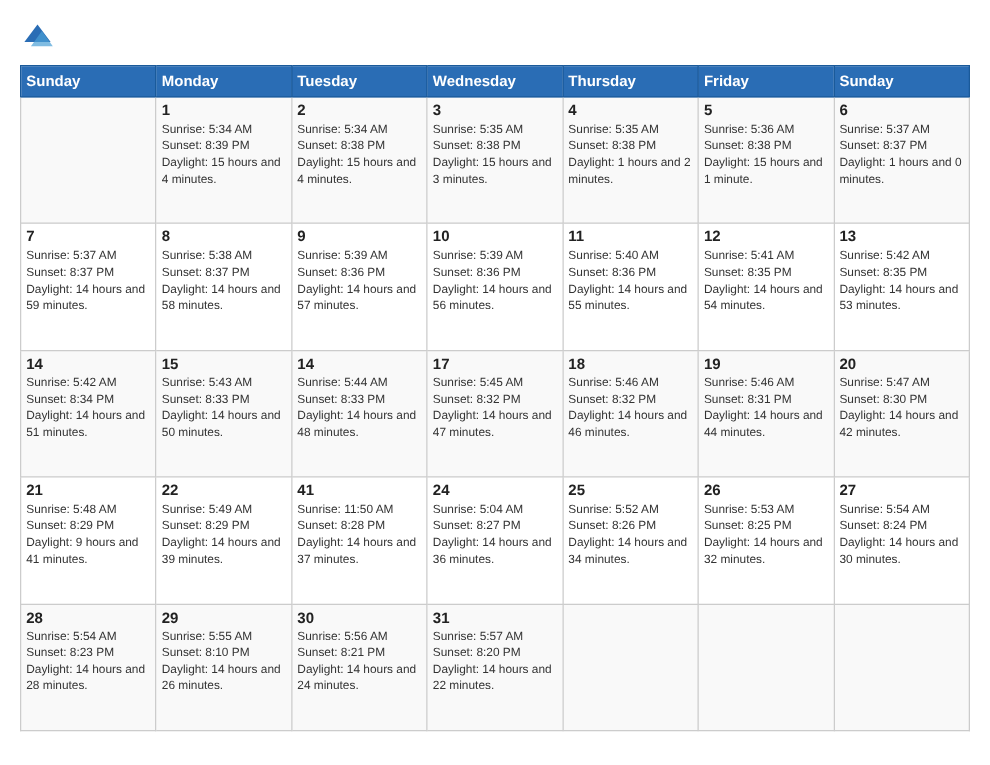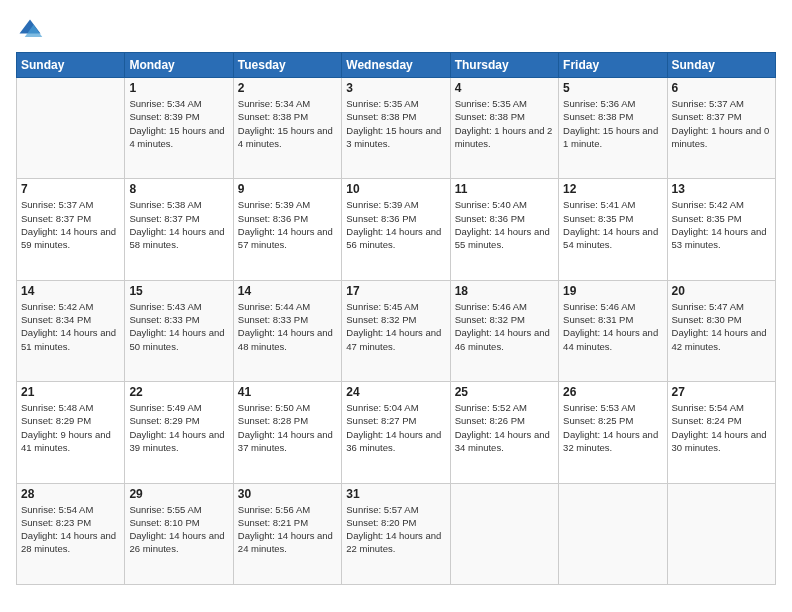--- a/index.html
+++ b/index.html
@@ -266,21 +266,21 @@
             <span class="cell-line">Daylight: 9 hours and 41 minutes.</span>
           </td>
           <td>
             <span class="day-num">22</span>
             <span class="cell-line">Sunrise: 5:49 AM</span>
             <span class="cell-line">Sunset: 8:29 PM</span>
             <span class="cell-line">Daylight: 14 hours and 39 minutes.</span>
           </td>
           <td>
             <span class="day-num">41</span>
-            <span class="cell-line">Sunrise: 5:50 AM</span>
+            <span class="cell-line">Sunrise: 11:50 AM</span>
             <span class="cell-line">Sunset: 8:28 PM</span>
             <span class="cell-line">Daylight: 14 hours and 37 minutes.</span>
           </td>
           <td>
             <span class="day-num">24</span>
             <span class="cell-line">Sunrise: 5:04 AM</span>
             <span class="cell-line">Sunset: 8:27 PM</span>
             <span class="cell-line">Daylight: 14 hours and 36 minutes.</span>
           </td>
           <td>

